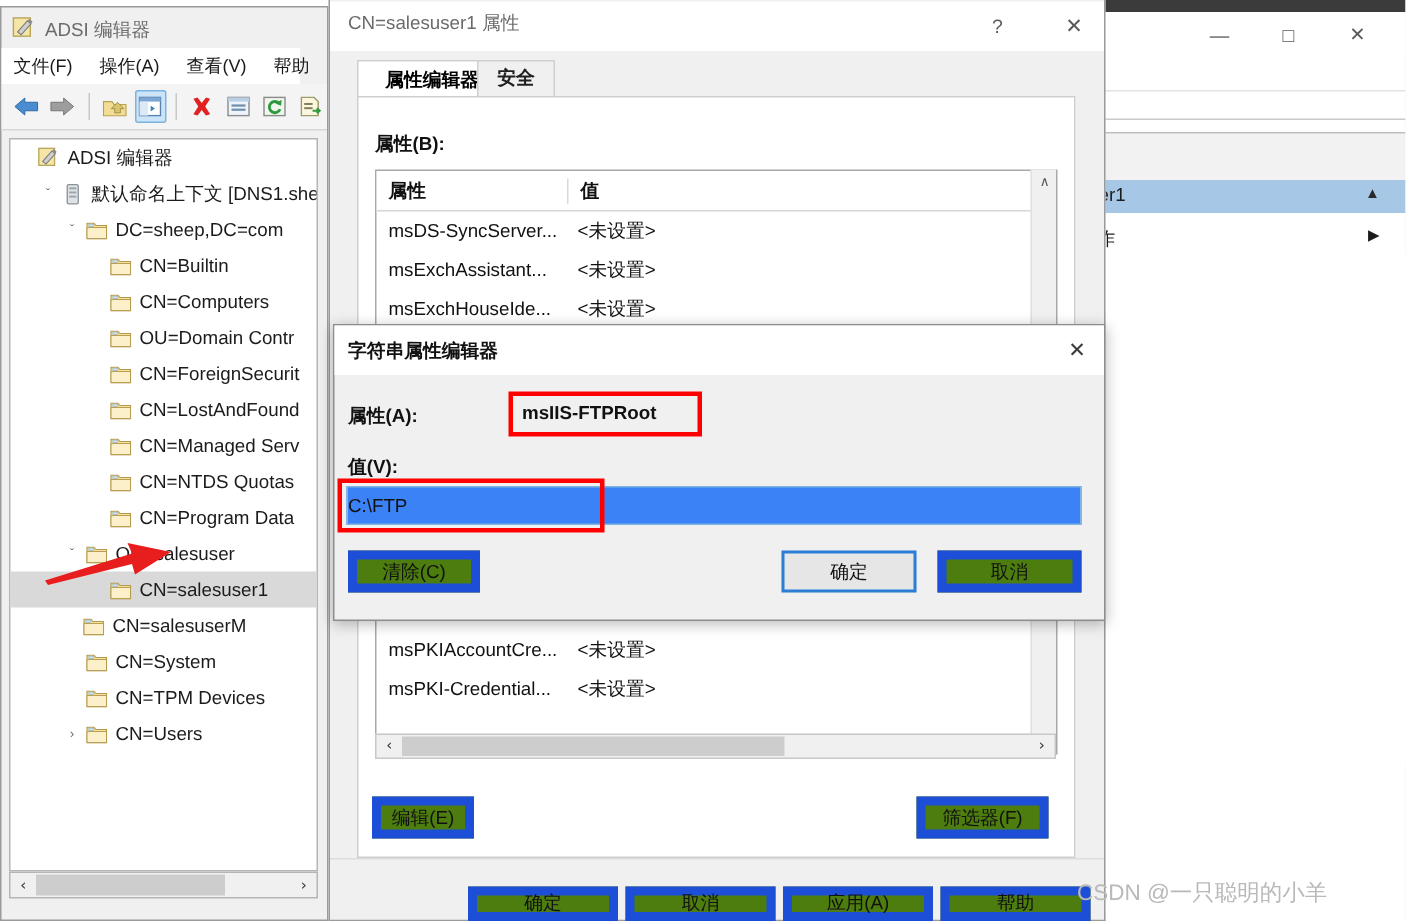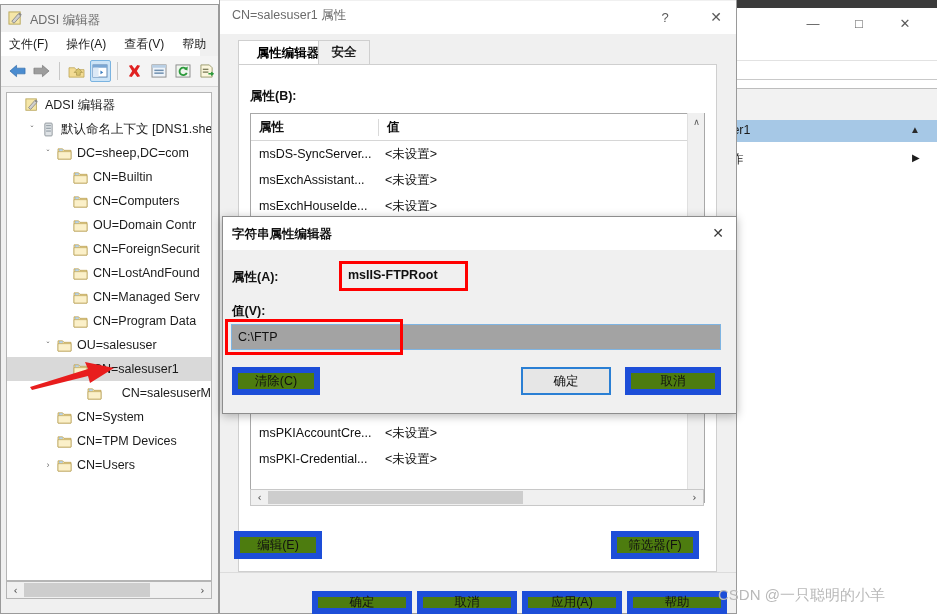--- a/index.html
+++ b/index.html
@@ -94,21 +94,21 @@
   .arow .c2{flex:1;padding-left:6px;box-sizing:border-box;white-space:nowrap;}
 
   #attr-vscroll{left:687px;top:113px;width:17px;height:390px;background:#f0f0f0;
                 border-left:1px solid #e0e0e0;box-sizing:border-box;}
   .vs-arrow{width:17px;height:17px;display:flex;align-items:center;justify-content:center;
             color:#555;font-size:9px;}
   #attr-hscroll{left:250px;top:489px;width:454px;height:17px;background:#f0f0f0;
                 border:1px solid #c8c8c8;box-sizing:border-box;display:flex;align-items:center;}
   #attr-hs-thumb{height:13px;background:#cdcdcd;}
 
-  #btn-edit{left:234px;top:531px;width:88px;height:28px;}
+  #btn-edit{left:248px;top:531px;width:68px;height:28px;}
   #btn-filter{left:611px;top:531px;width:88px;height:28px;}
 
   .winbutton{background:#4d7c0f;border:6px solid #1d4ed8;box-sizing:border-box;
              display:flex;align-items:center;justify-content:center;font-size:12.5px;color:#111;}
   .winbutton.primary{border:2px solid #2a7fd4;background:#e6e6e6;}
 
   #prop-footer{left:220px;top:572px;width:516px;height:41px;background:#f0f0f0;
                border-top:1px solid #dcdcdc;box-sizing:border-box;}
   .foot-btn{position:absolute;top:591px;width:100px;height:23px;}
   #f-ok{left:312px;} #f-cancel{left:417px;} #f-apply{left:522px;} #f-help{left:627px;}
@@ -116,23 +116,23 @@
   
   #str-dialog{left:222px;top:216px;width:515px;height:198px;background:#f0f0f0;
               border:1px solid #8d8d8d;box-sizing:border-box;box-shadow:0 2px 9px rgba(0,0,0,.28);}
   #str-titlebar{left:223px;top:217px;width:513px;height:33px;background:#ffffff;}
   #str-title{left:232px;top:226px;font-size:12.5px;font-weight:bold;color:#111;}
   #str-close{left:705px;top:222px;width:26px;height:22px;display:flex;align-items:center;
              justify-content:center;color:#3a3a3a;font-size:14px;}
   #str-lbl-attr{left:232px;top:269px;font-size:12.5px;font-weight:bold;color:#111;}
   #str-attr-val{left:348px;top:268px;font-size:12.5px;font-weight:bold;color:#111;}
   #str-lbl-val{left:232px;top:303px;font-size:12.5px;font-weight:bold;color:#111;}
-  #str-input{left:231px;top:324px;width:490px;height:26px;background:#a3a3a3;
+  #str-input{left:231px;top:324px;width:490px;height:26px;background:#3b82f6;
              border:1px solid #7eb4e2;box-sizing:border-box;display:flex;align-items:center;
-             padding-left:6px;font-size:12.5px;color:#111;}
+             font-size:12.5px;color:#111;}
   #str-clear{left:232px;top:367px;width:88px;height:28px;}
   #str-ok{left:521px;top:367px;width:90px;height:28px;}
   #str-cancel{left:625px;top:367px;width:96px;height:28px;}
 
   
   .redbox{border:3px solid #ff0000;box-sizing:border-box;pointer-events:none;}
   #redbox-attr{left:339px;top:261px;width:129px;height:30px;}
   #redbox-val{left:225px;top:319px;width:178px;height:36px;}
   #red-arrow{left:28px;top:356px;width:88px;height:34px;}
 
@@ -339,20 +339,31 @@
     </div>
     <div class="tnode" style="padding-left: 50px;">
       <span class="exp"></span>
       <span class="ico">
         <svg width="15" height="13" viewBox="0 0 16 14">
           <path d="M1 2 L6 2 L7.4 3.6 L15 3.6 L15 13 L1 13 Z" fill="#f6e3a4" stroke="#b59a4c" stroke-width=".8"></path>
           <path d="M1 5 L15 5 L15 13 L1 13 Z" fill="#fbf0c9" stroke="#b59a4c" stroke-width=".7"></path>
           <rect x="2.4" y="2.6" width="3.2" height="1.6" fill="#cfe4f5" stroke="#8fb4d4" stroke-width=".5"></rect>
         </svg>
       </span>
+      <span style="margin-left: 4px;">CN=NTDS Quotas</span>
+    </div>
+    <div class="tnode" style="padding-left: 50px;">
+      <span class="exp"></span>
+      <span class="ico">
+        <svg width="15" height="13" viewBox="0 0 16 14">
+          <path d="M1 2 L6 2 L7.4 3.6 L15 3.6 L15 13 L1 13 Z" fill="#f6e3a4" stroke="#b59a4c" stroke-width=".8"></path>
+          <path d="M1 5 L15 5 L15 13 L1 13 Z" fill="#fbf0c9" stroke="#b59a4c" stroke-width=".7"></path>
+          <rect x="2.4" y="2.6" width="3.2" height="1.6" fill="#cfe4f5" stroke="#8fb4d4" stroke-width=".5"></rect>
+        </svg>
+      </span>
       <span style="margin-left: 4px;">CN=Program Data</span>
     </div>
     <div class="tnode" style="padding-left: 34px;">
       <span class="exp">ˇ</span>
       <span class="ico">
         <svg width="15" height="13" viewBox="0 0 16 14">
           <path d="M1 2 L6 2 L7.4 3.6 L15 3.6 L15 13 L1 13 Z" fill="#f6e3a4" stroke="#b59a4c" stroke-width=".8"></path>
           <path d="M1 5 L15 5 L15 13 L1 13 Z" fill="#fbf0c9" stroke="#b59a4c" stroke-width=".7"></path>
           <rect x="2.4" y="2.6" width="3.2" height="1.6" fill="#cfe4f5" stroke="#8fb4d4" stroke-width=".5"></rect>
         </svg>
@@ -363,21 +374,21 @@
       <span class="exp"></span>
       <span class="ico">
         <svg width="15" height="13" viewBox="0 0 16 14">
           <path d="M1 2 L6 2 L7.4 3.6 L15 3.6 L15 13 L1 13 Z" fill="#f6e3a4" stroke="#b59a4c" stroke-width=".8"></path>
           <path d="M1 5 L15 5 L15 13 L1 13 Z" fill="#fbf0c9" stroke="#b59a4c" stroke-width=".7"></path>
           <rect x="2.4" y="2.6" width="3.2" height="1.6" fill="#cfe4f5" stroke="#8fb4d4" stroke-width=".5"></rect>
         </svg>
       </span>
       <span style="margin-left: 4px;">CN=salesuser1</span>
     </div>
-    <div class="tnode" style="padding-left: 50px; justify-content: space-between;">
+    <div class="tnode" style="padding-left: 32px;">
       <span class="exp"></span>
       <span class="ico">
         <svg width="15" height="13" viewBox="0 0 16 14">
           <path d="M1 2 L6 2 L7.4 3.6 L15 3.6 L15 13 L1 13 Z" fill="#f6e3a4" stroke="#b59a4c" stroke-width=".8"></path>
           <path d="M1 5 L15 5 L15 13 L1 13 Z" fill="#fbf0c9" stroke="#b59a4c" stroke-width=".7"></path>
           <rect x="2.4" y="2.6" width="3.2" height="1.6" fill="#cfe4f5" stroke="#8fb4d4" stroke-width=".5"></rect>
         </svg>
       </span>
       <span style="margin-left: 4px;">CN=salesuserM</span>
     </div>

